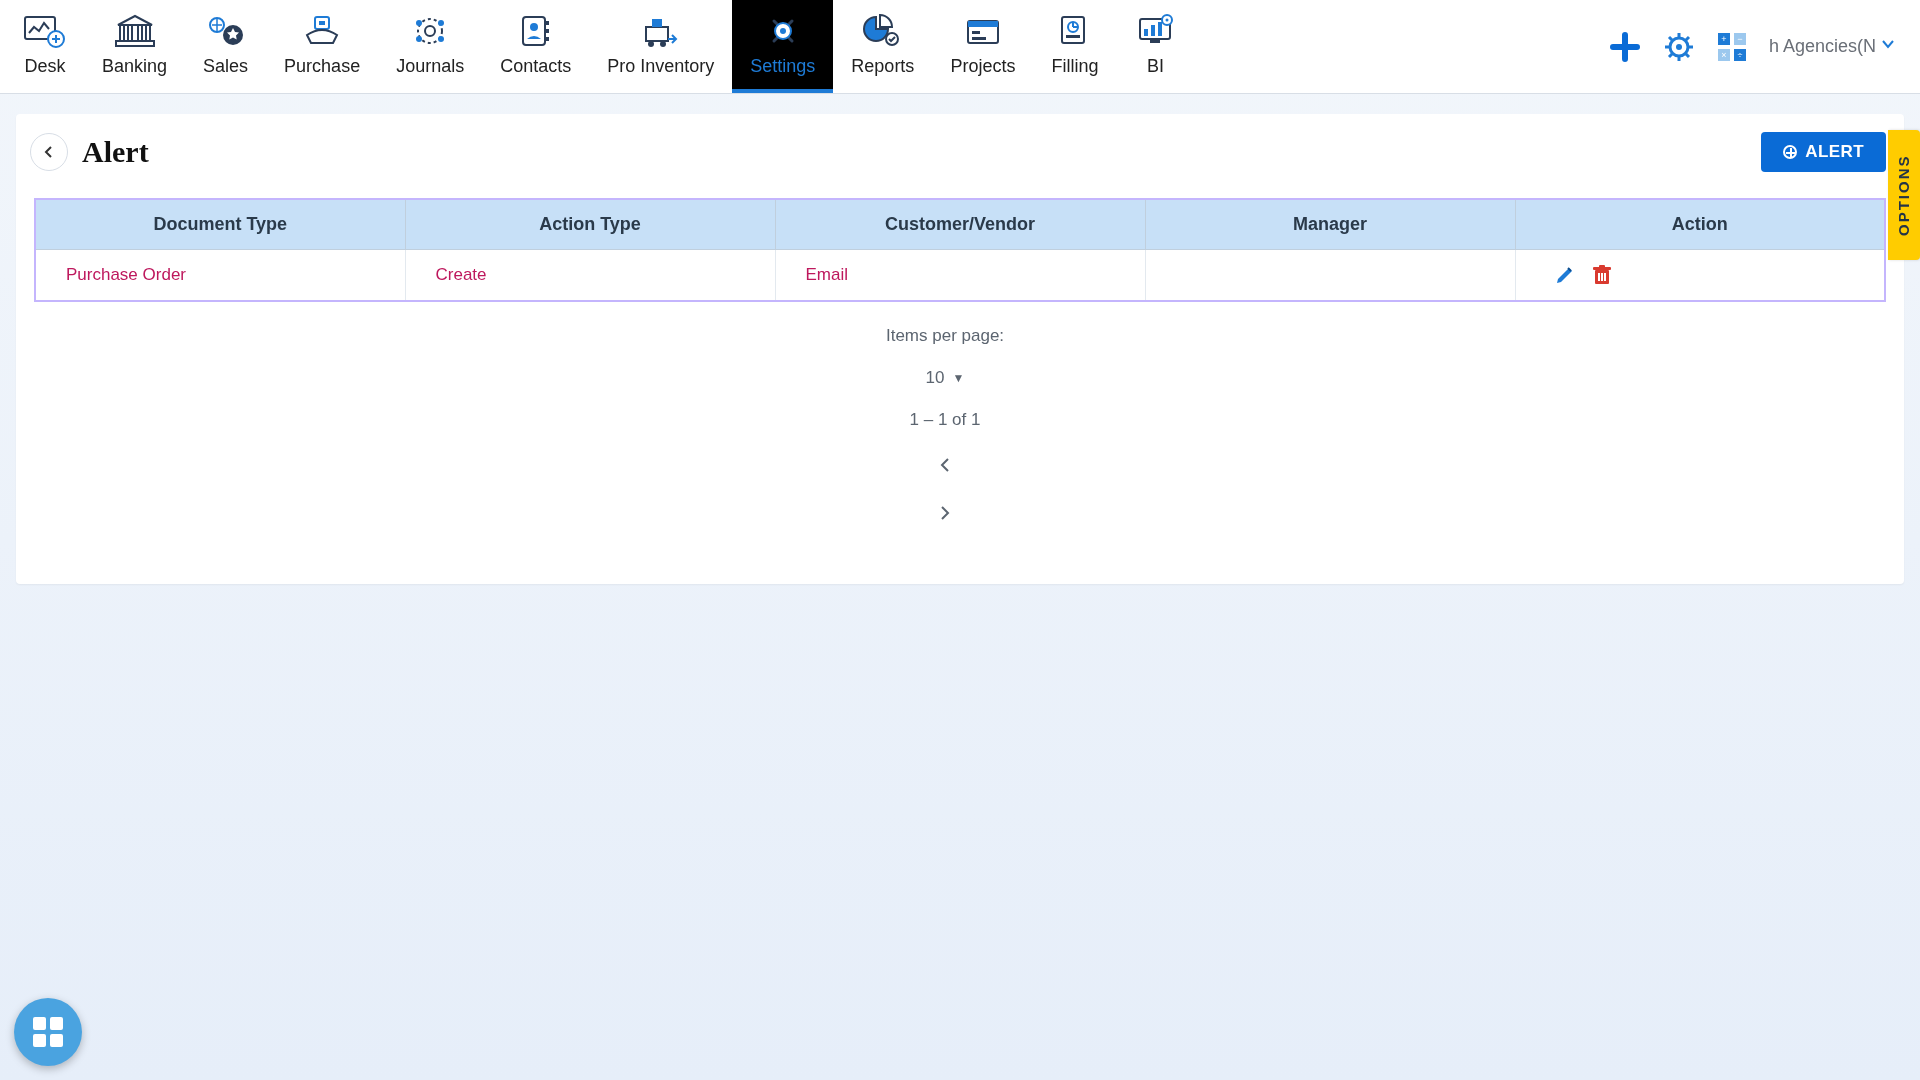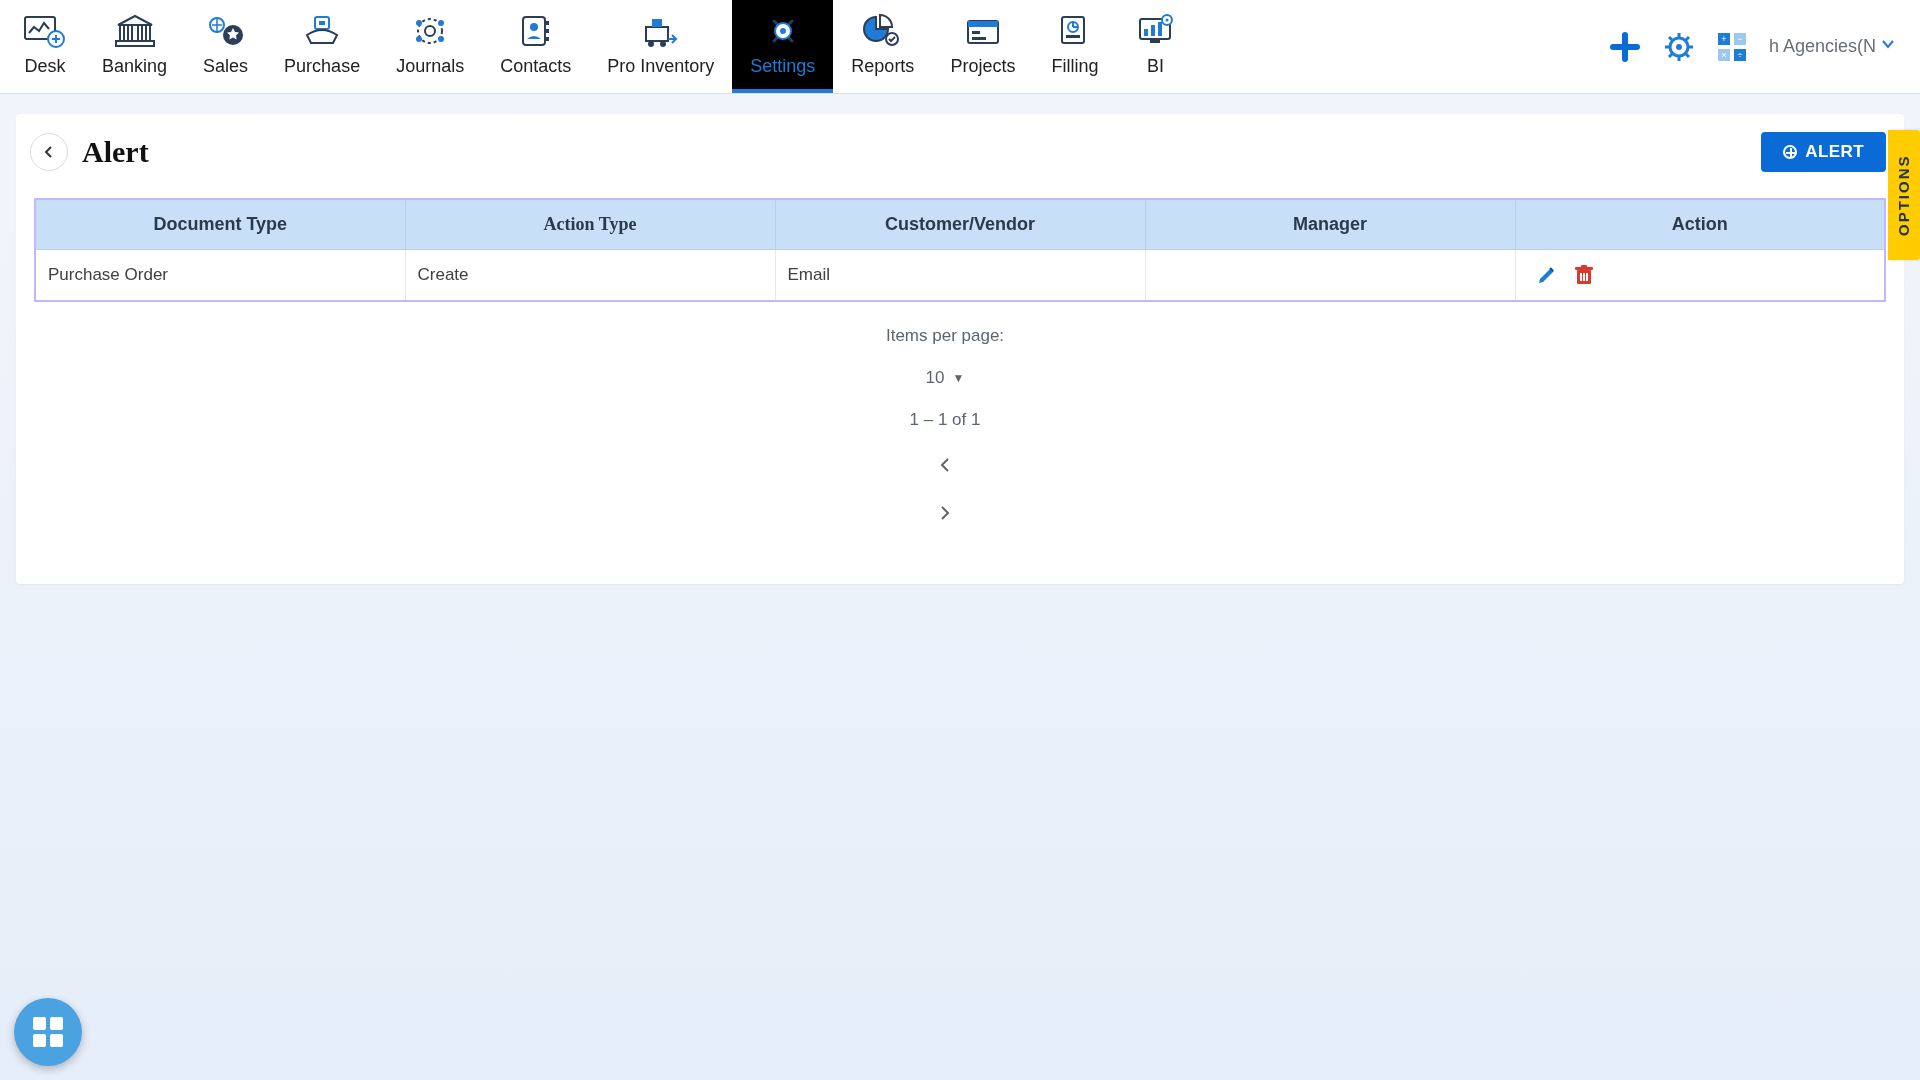--- a/index.html
+++ b/index.html
@@ -25,23 +25,23 @@
   .back-btn { width:38px; height:38px; border:1px solid #d8dee6; border-radius:50%; background:#fff; display:flex; align-items:center; justify-content:center; cursor:pointer; margin-right:14px;}
   .page-title { font-family: Georgia, "Times New Roman", serif; font-weight:700; font-size:30px; color:#111;}
   .alert-btn { margin-left:auto; background:#0a6bd6; color:#fff; border:none; border-radius:4px; padding:10px 22px; font-size:17px; font-weight:700; display:flex; align-items:center; gap:8px; cursor:pointer; letter-spacing:.4px;}
   .alert-btn .circ { width:14px; height:14px; border:2px solid #fff; border-radius:50%; position:relative;}
   .alert-btn .circ::before, .alert-btn .circ::after { content:""; position:absolute; background:#fff;}
   .alert-btn .circ::before { left:5px; top:1px; width:2px; height:10px;}
   .alert-btn .circ::after { top:5px; left:1px; width:10px; height:2px;}
   
   .tbl { width:calc(100% - 36px); margin:8px 18px; border:2px solid #c4b5fd; border-collapse:collapse;}
   .tbl th { background:#c7e0f7; color:#2a3a4a; font-weight:600; font-size:18px; padding:14px 12px; border:1px solid #c0cfdd; text-align:center;}
-  .tbl td { font-size:17px; color:#404040; padding:14px 12px; border:1px solid #e3e9ef; }
+  .tbl td { font-size:17px; color:#be185d; padding:14px 30px; border:1px solid #e3e9ef; }
   .col-doc { width:370px;}
-  .col-act { width:370px;font-family:Liberation Serif, serif;}
+  .col-act { width:370px;}
   .col-cust{ width:370px;}
   .col-mgr { width:370px;}
   .col-actions { width:auto; text-align:left;}
   .row-actions { display:flex; gap:16px; align-items:center; padding-left:8px;}
   .icon-btn { cursor:pointer; display:inline-flex;}
   
   .paginator { display:flex; align-items:center; justify-content:flex-end; gap:22px; padding:16px 30px 0 0; color:#5c6570; font-size:17px;flex-direction:column;}
   .pp-select { display:flex; align-items:center; gap:8px; cursor:pointer;}
   .pp-select .caret { font-size:12px;}
   .pager-btn { width:26px; height:26px; display:flex; align-items:center; justify-content:center; cursor:pointer; color:#5c6570;}

